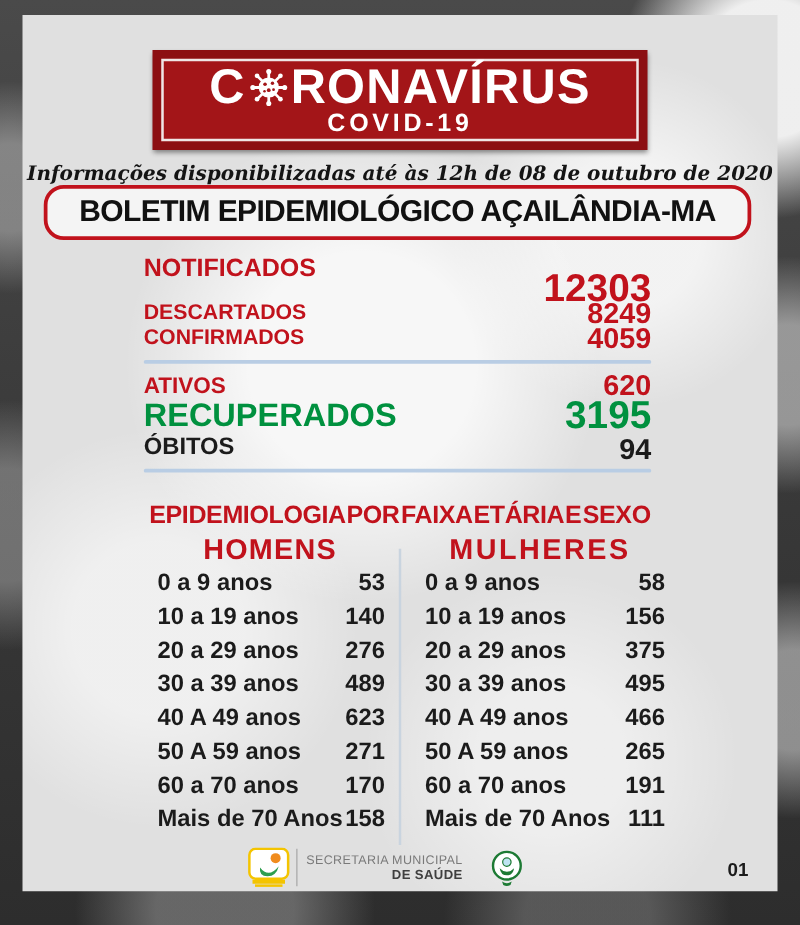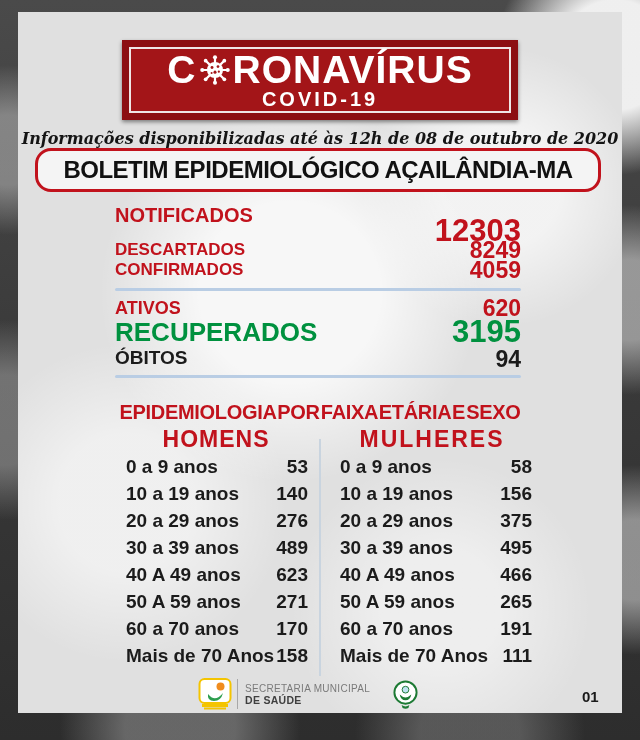--- a/index.html
+++ b/index.html
@@ -105,21 +105,21 @@
     position:absolute; left:301px; top:427px; width:2px; height:237px; background:#c9d4df;
   }
 
   
   .footer{
     position:absolute; left:180px; top:663px; height:38px;
     display:flex; align-items:center;
   }
   .footer .logo-sep{ width:1px; height:30px; background:#a8a8a8; margin:0 7px 0 5px; }
   .org-text{ display:flex; flex-direction:column; justify-content:center; }
-  .org-text.right-align{ }
+  .org-text.right-align{ text-align:right; }
   .org-line1{ font-size:10px; line-height:11px; color:#7a7a7a; letter-spacing:.3px; }
   .org-line2{ font-size:10.5px; line-height:12px; color:#3f3f3f; font-weight:700; letter-spacing:.3px; }
   .footer .gap{ width:22px; }
   .logo2{ margin-right:6px; }
   .page-number{
     position:absolute; left:564px; top:676px; font-weight:800; font-size:15px; color:#1b1b1b;
   }
 </style>
 </head>
 <body>

